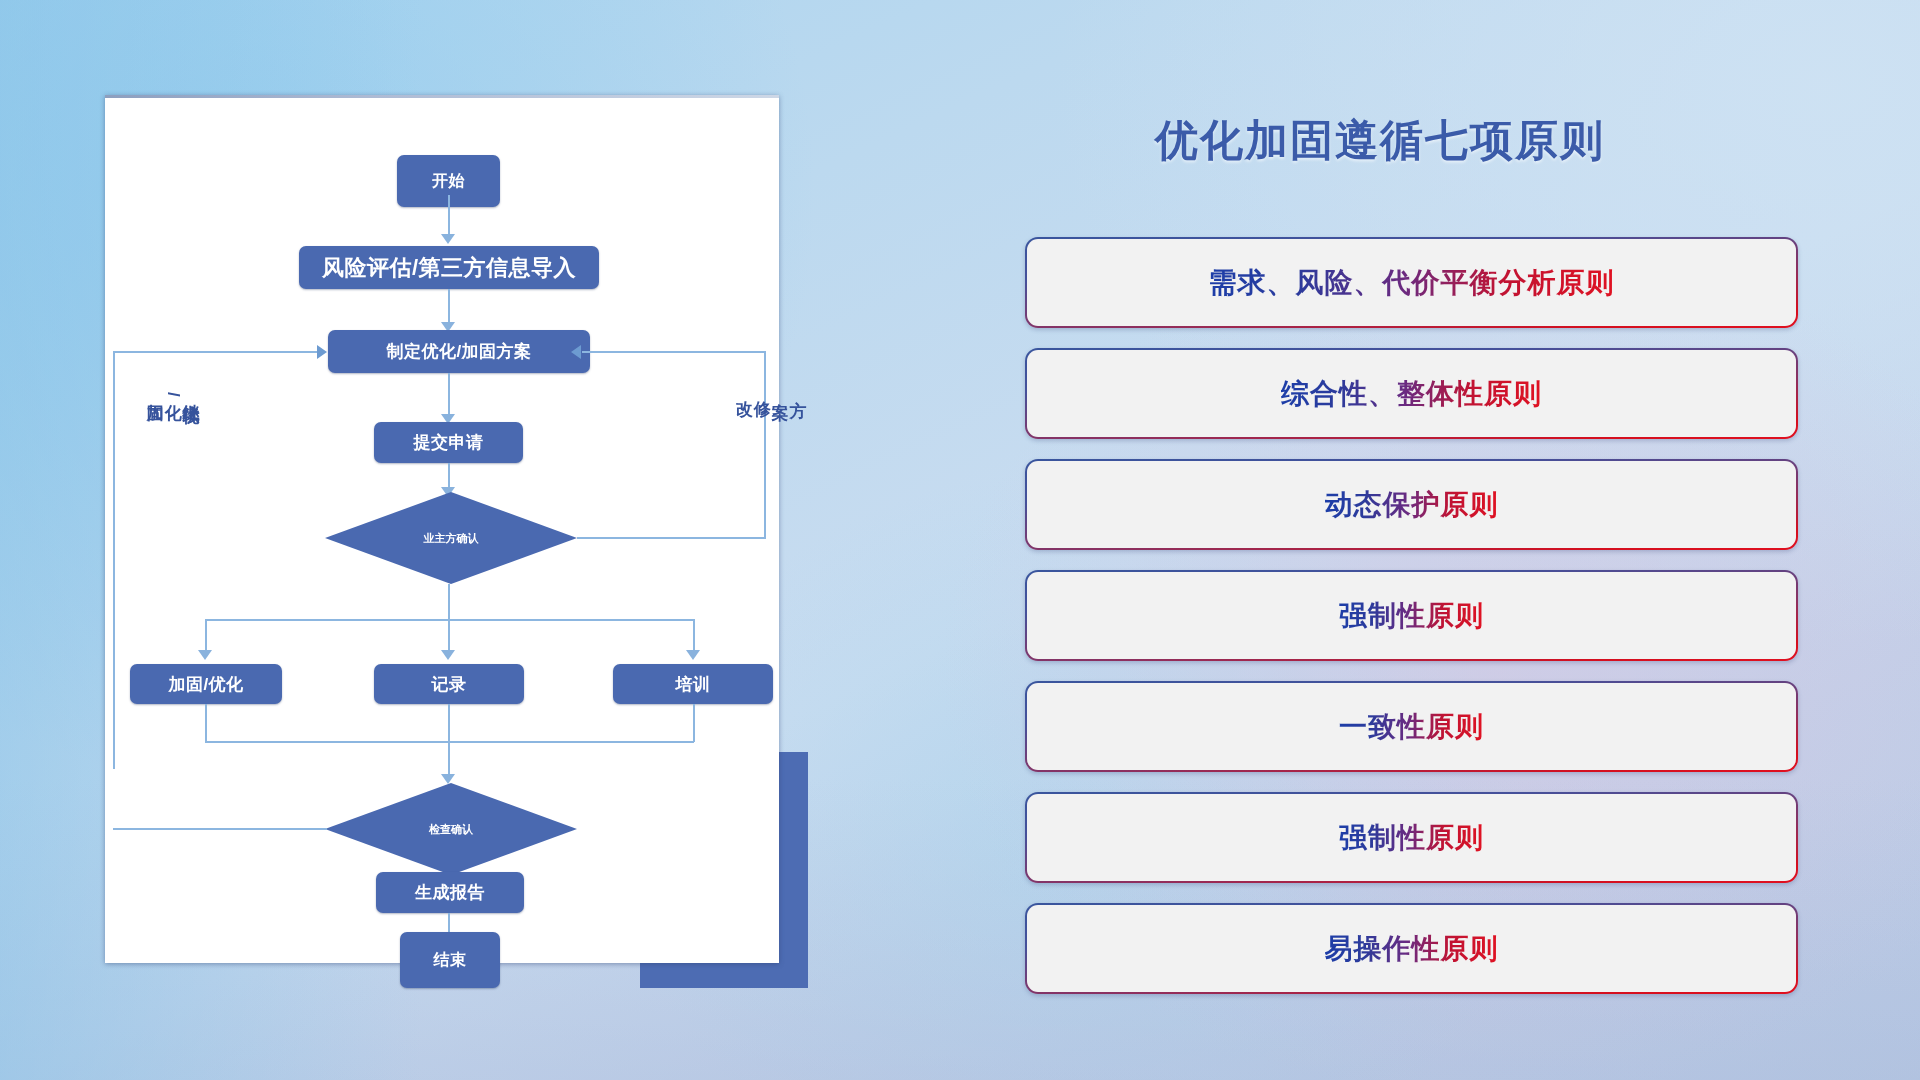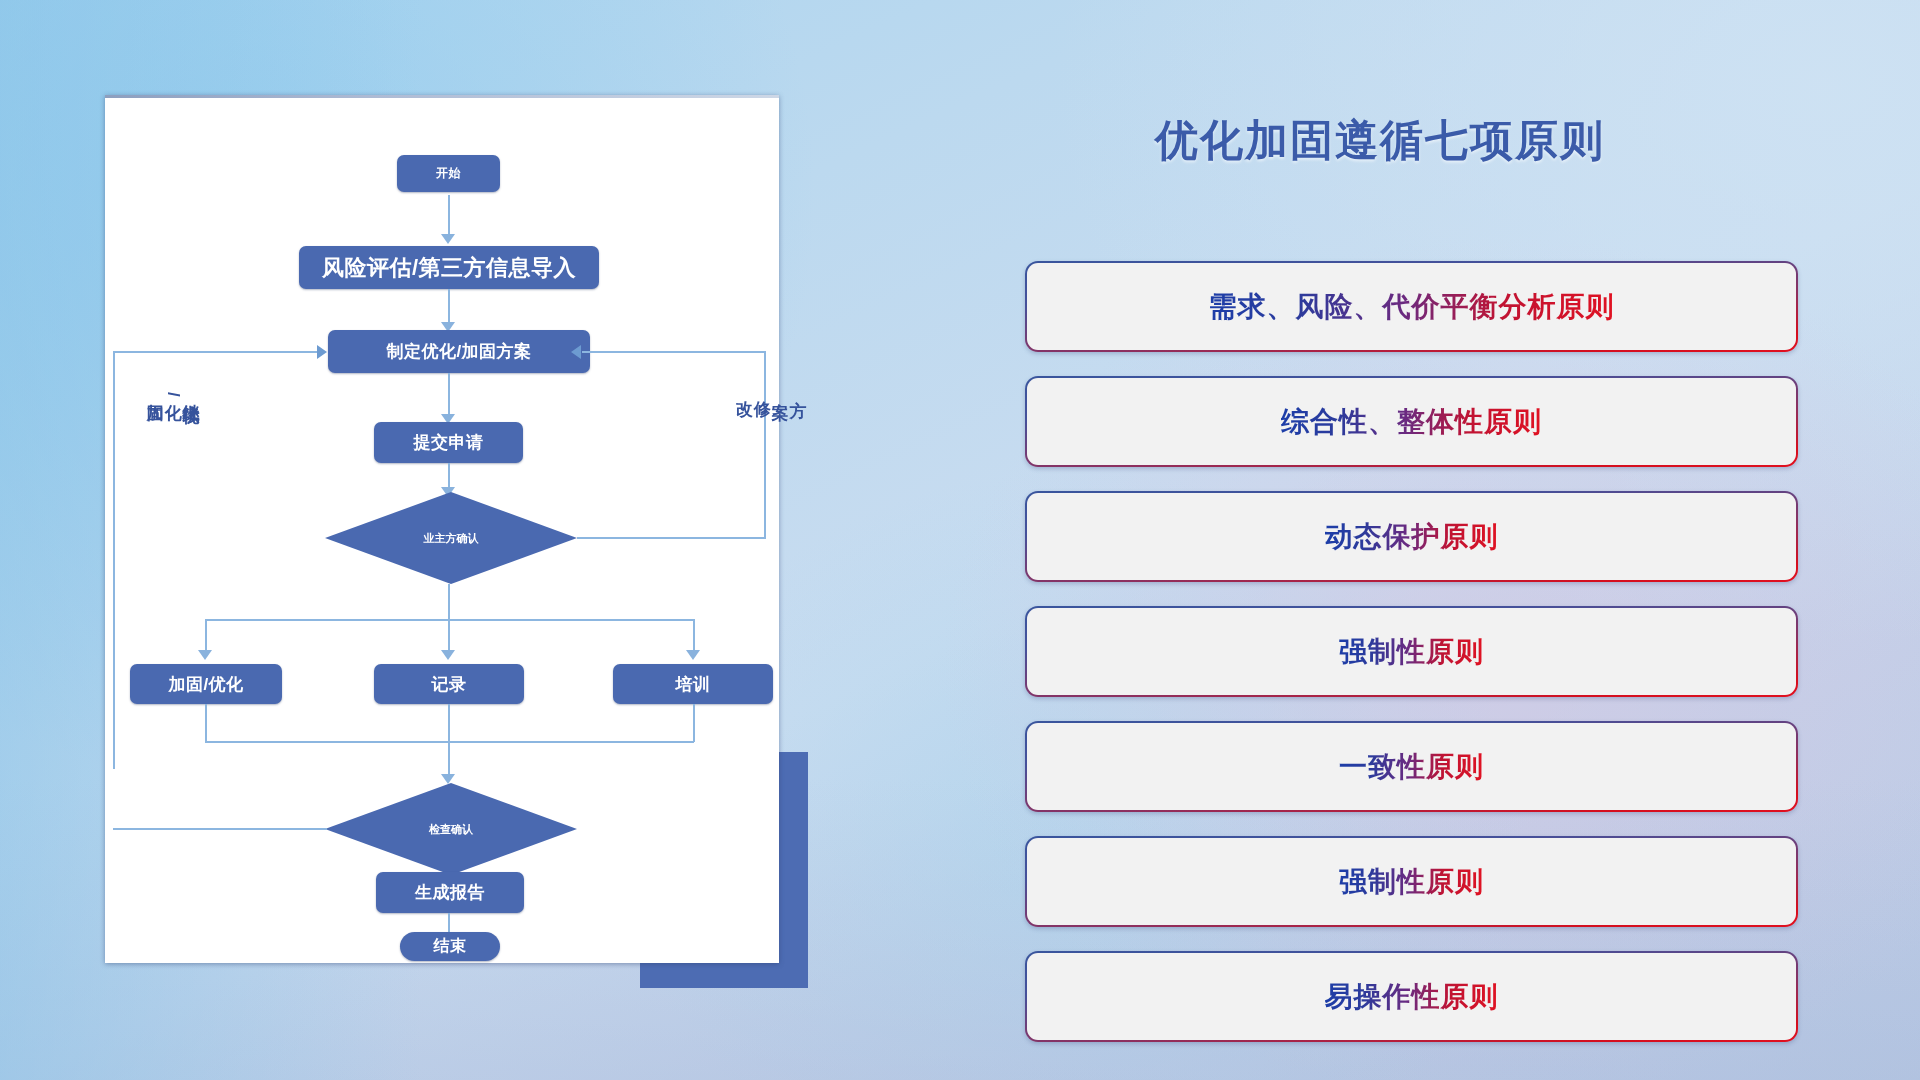--- a/index.html
+++ b/index.html
@@ -56,41 +56,41 @@
           writing-mode:vertical-rl;text-orientation:upright;letter-spacing:2px;line-height:1.05;}
   .vlabel.slash{text-orientation:mixed;}
 
   
   #title{position:absolute;left:1155px;top:112px;font-size:43px;font-weight:bold;
          color:#3b5ba9;letter-spacing:2px;
          text-shadow:0 2px 3px rgba(255,255,255,.55);}
   #cards{position:absolute;left:1025px;top:237px;width:773px;}
   .card{position:relative;height:87px;margin-bottom:20px;border-radius:13px;padding:2px;
         background:linear-gradient(175deg,#39559d 0%,#45509a 28%,#8c3060 62%,#d40f1f 88%,#e01020 100%);
-        box-shadow:0 2px 4px rgba(60,80,130,.28);margin-top:24px;}
+        box-shadow:0 2px 4px rgba(60,80,130,.28);}
   .card-inner{height:100%;border-radius:11px;background:#f2f2f2;
         display:flex;align-items:center;justify-content:center;}
   .card-text{font-size:28px;font-weight:bold;letter-spacing:1px;
         background:linear-gradient(90deg,#1d3ea8 0%,#2c3b9c 22%,#6b2a80 48%,#c01333 72%,#e01222 100%);
         -webkit-background-clip:text;background-clip:text;color:transparent;}
 </style>
 </head>
 <body>
 
 <div id="bg"></div>
 <div id="bgvig"></div>
 
 <div id="accent"></div>
 <div id="accent2"></div>
 <div id="panel"></div>
 <div id="panelline"></div>
 
 <div class="fc">
 
-  <div class="node" style="left:397px;top:155px;width:103px;height:37px;font-size:12px;">
+  <div class="node" style="left:397px;top:155px;width:103px;height:52px;font-size:16px;">
     <span>开始</span>
   </div>
   <div class="ln lnv" style="left:448px;top:195px;height:43px;"></div>
   <div class="arw arw-d" style="left:441px;top:234px;"></div>
 
   <div class="node" style="left:299px;top:246px;width:300px;height:43px;font-size:22px;">
     <span>风险评估/第三方信息导入</span>
   </div>
   <div class="ln lnv" style="left:448px;top:289px;height:36px;"></div>
   <div class="arw arw-d" style="left:441px;top:322px;"></div>
@@ -161,21 +161,21 @@
 
   <div class="ln lnv" style="left:448px;top:875px;height:32px;"></div>
   <div class="arw arw-d" style="left:441px;top:903px;"></div>
 
   <div class="node" style="left:376px;top:869px;width:148px;height:41px;font-size:17px;top:872px;">
     <span>生成报告</span>
   </div>
   <div class="ln lnv" style="left:448px;top:913px;height:30px;"></div>
   <div class="arw arw-d" style="left:441px;top:938px;"></div>
 
-  <div class="node" style="left:400px;top:929px;width:100px;height:29px;font-size:16px;top:932px;border-radius:17px;">
+  <div class="node" style="left:400px;top:929px;width:100px;height:56px;font-size:16px;top:932px;">
     <span>结束</span>
   </div>
 </div>
 
 <div id="title">优化加固遵循七项原则</div>
 
 <div id="cards">
   <div class="card">
     <div class="card-inner">
       <span class="card-text">需求、风险、代价平衡分析原则</span>

